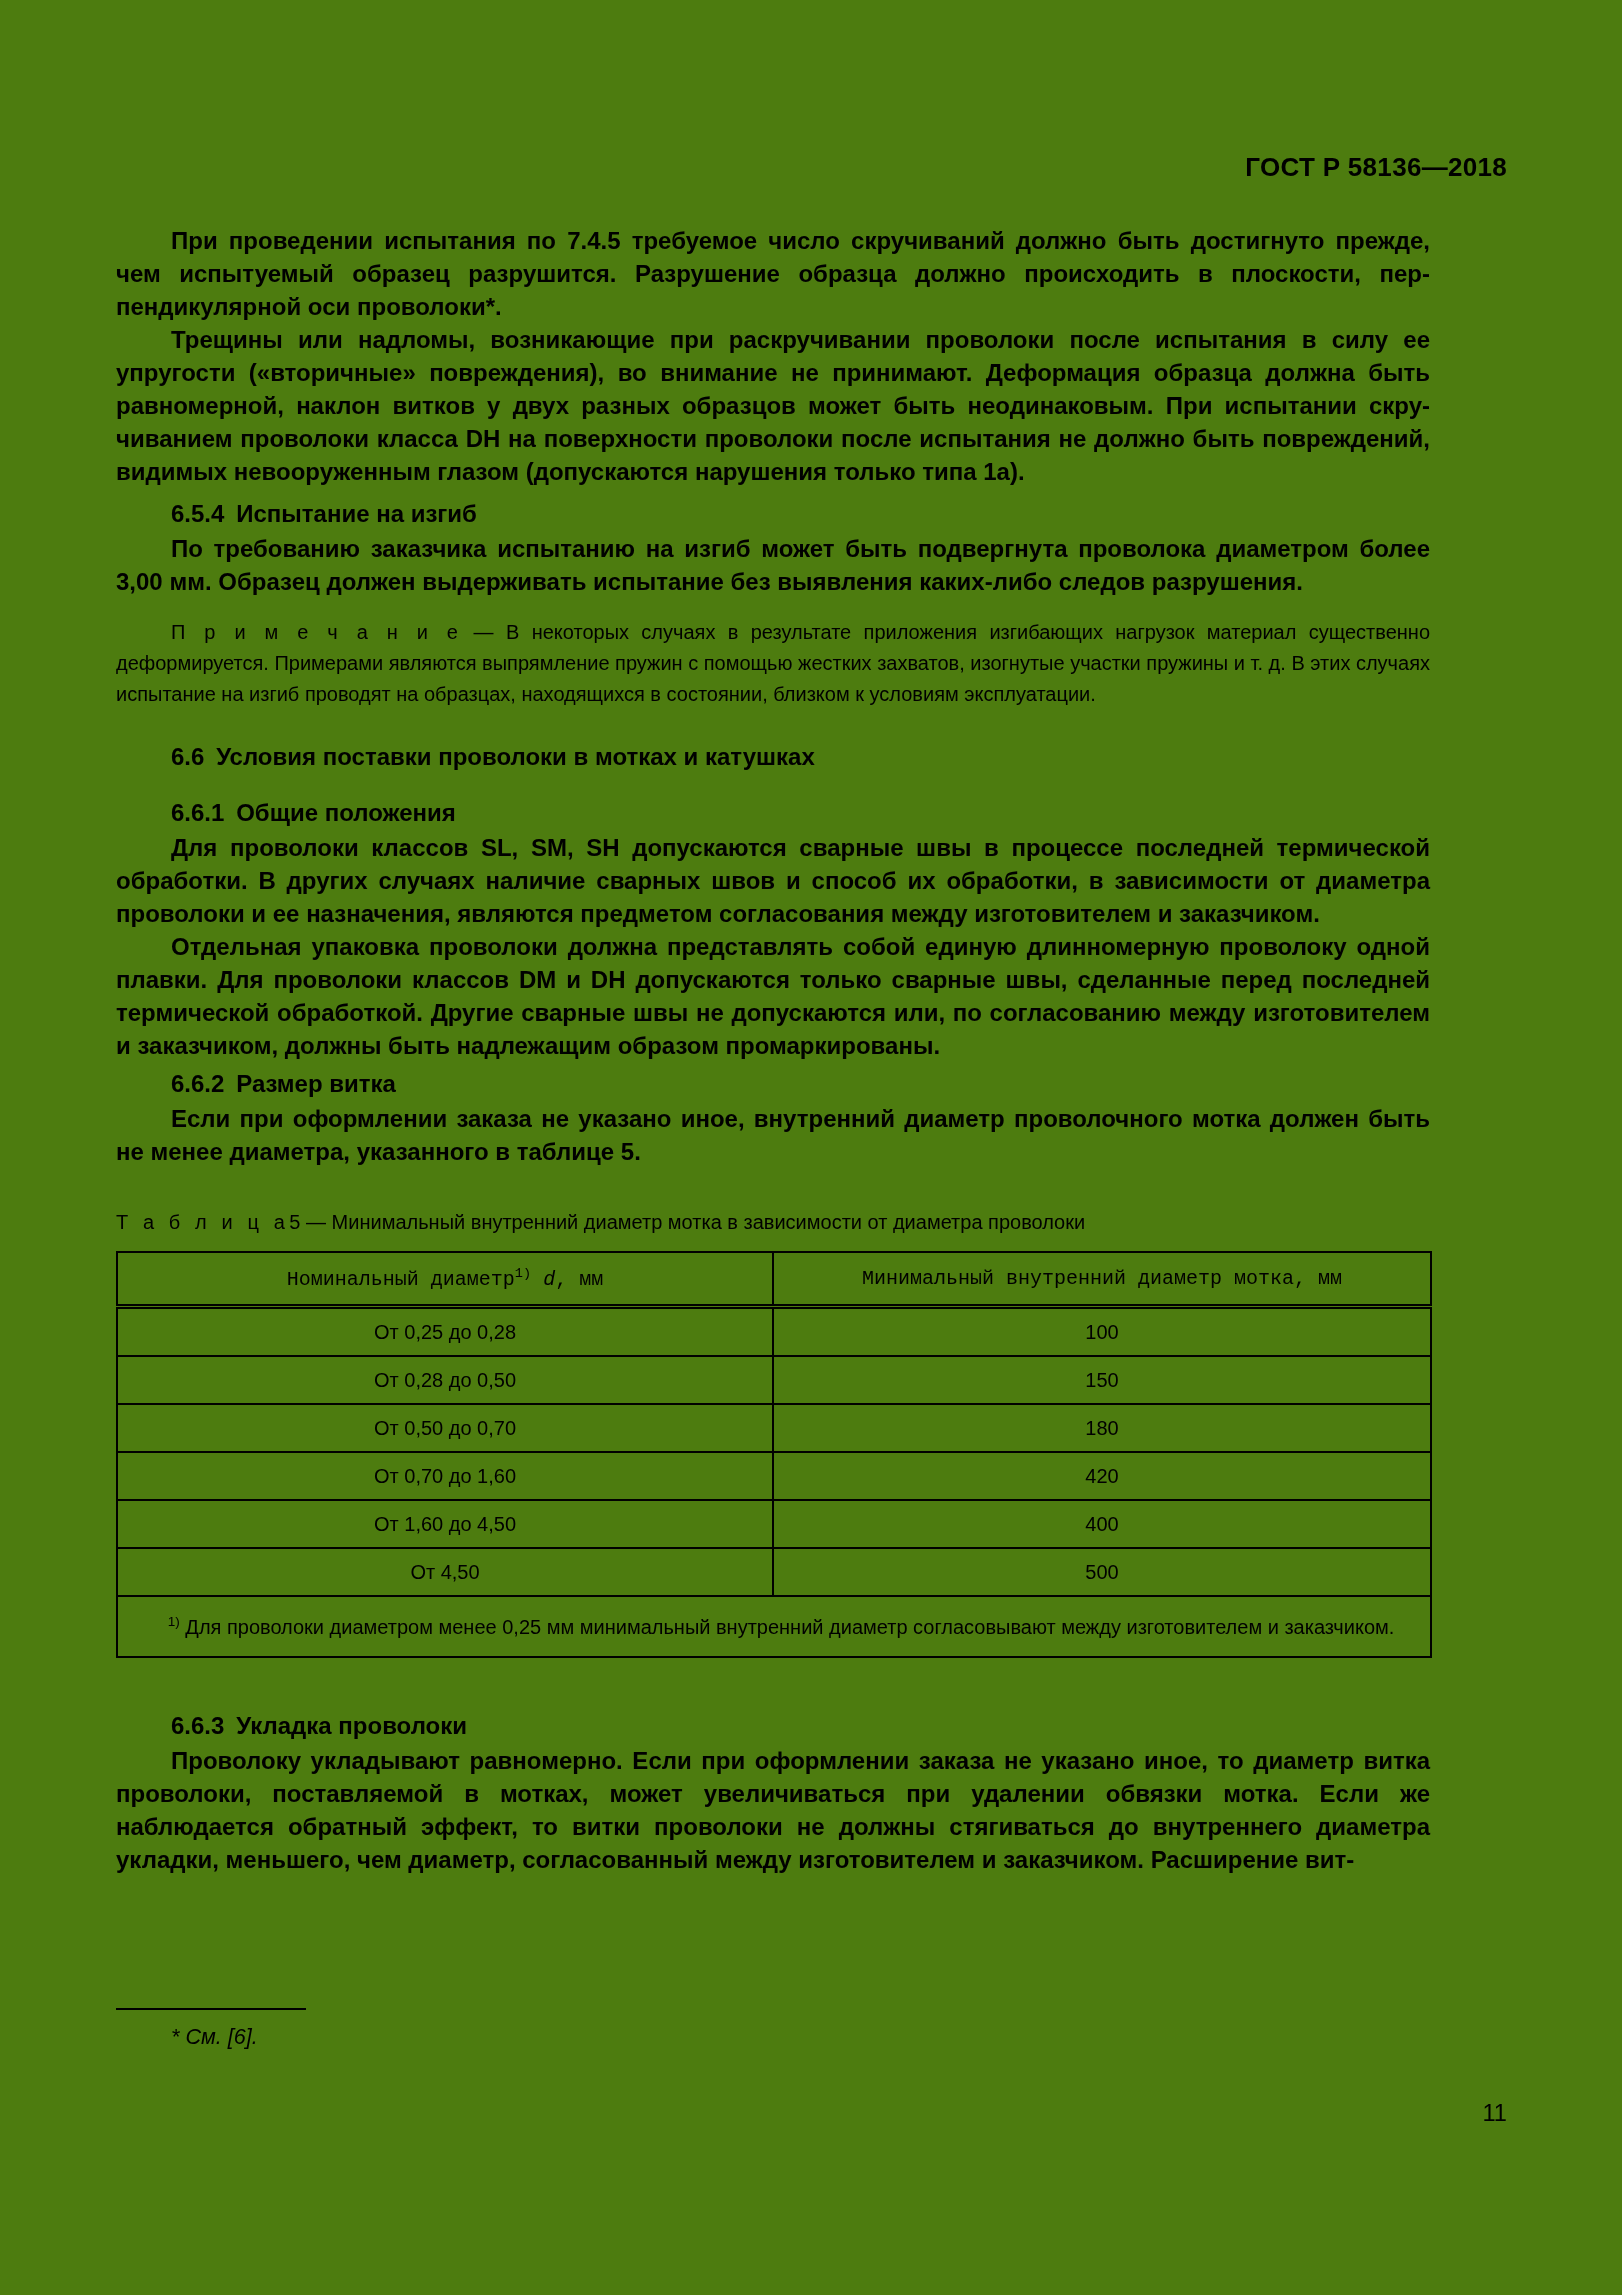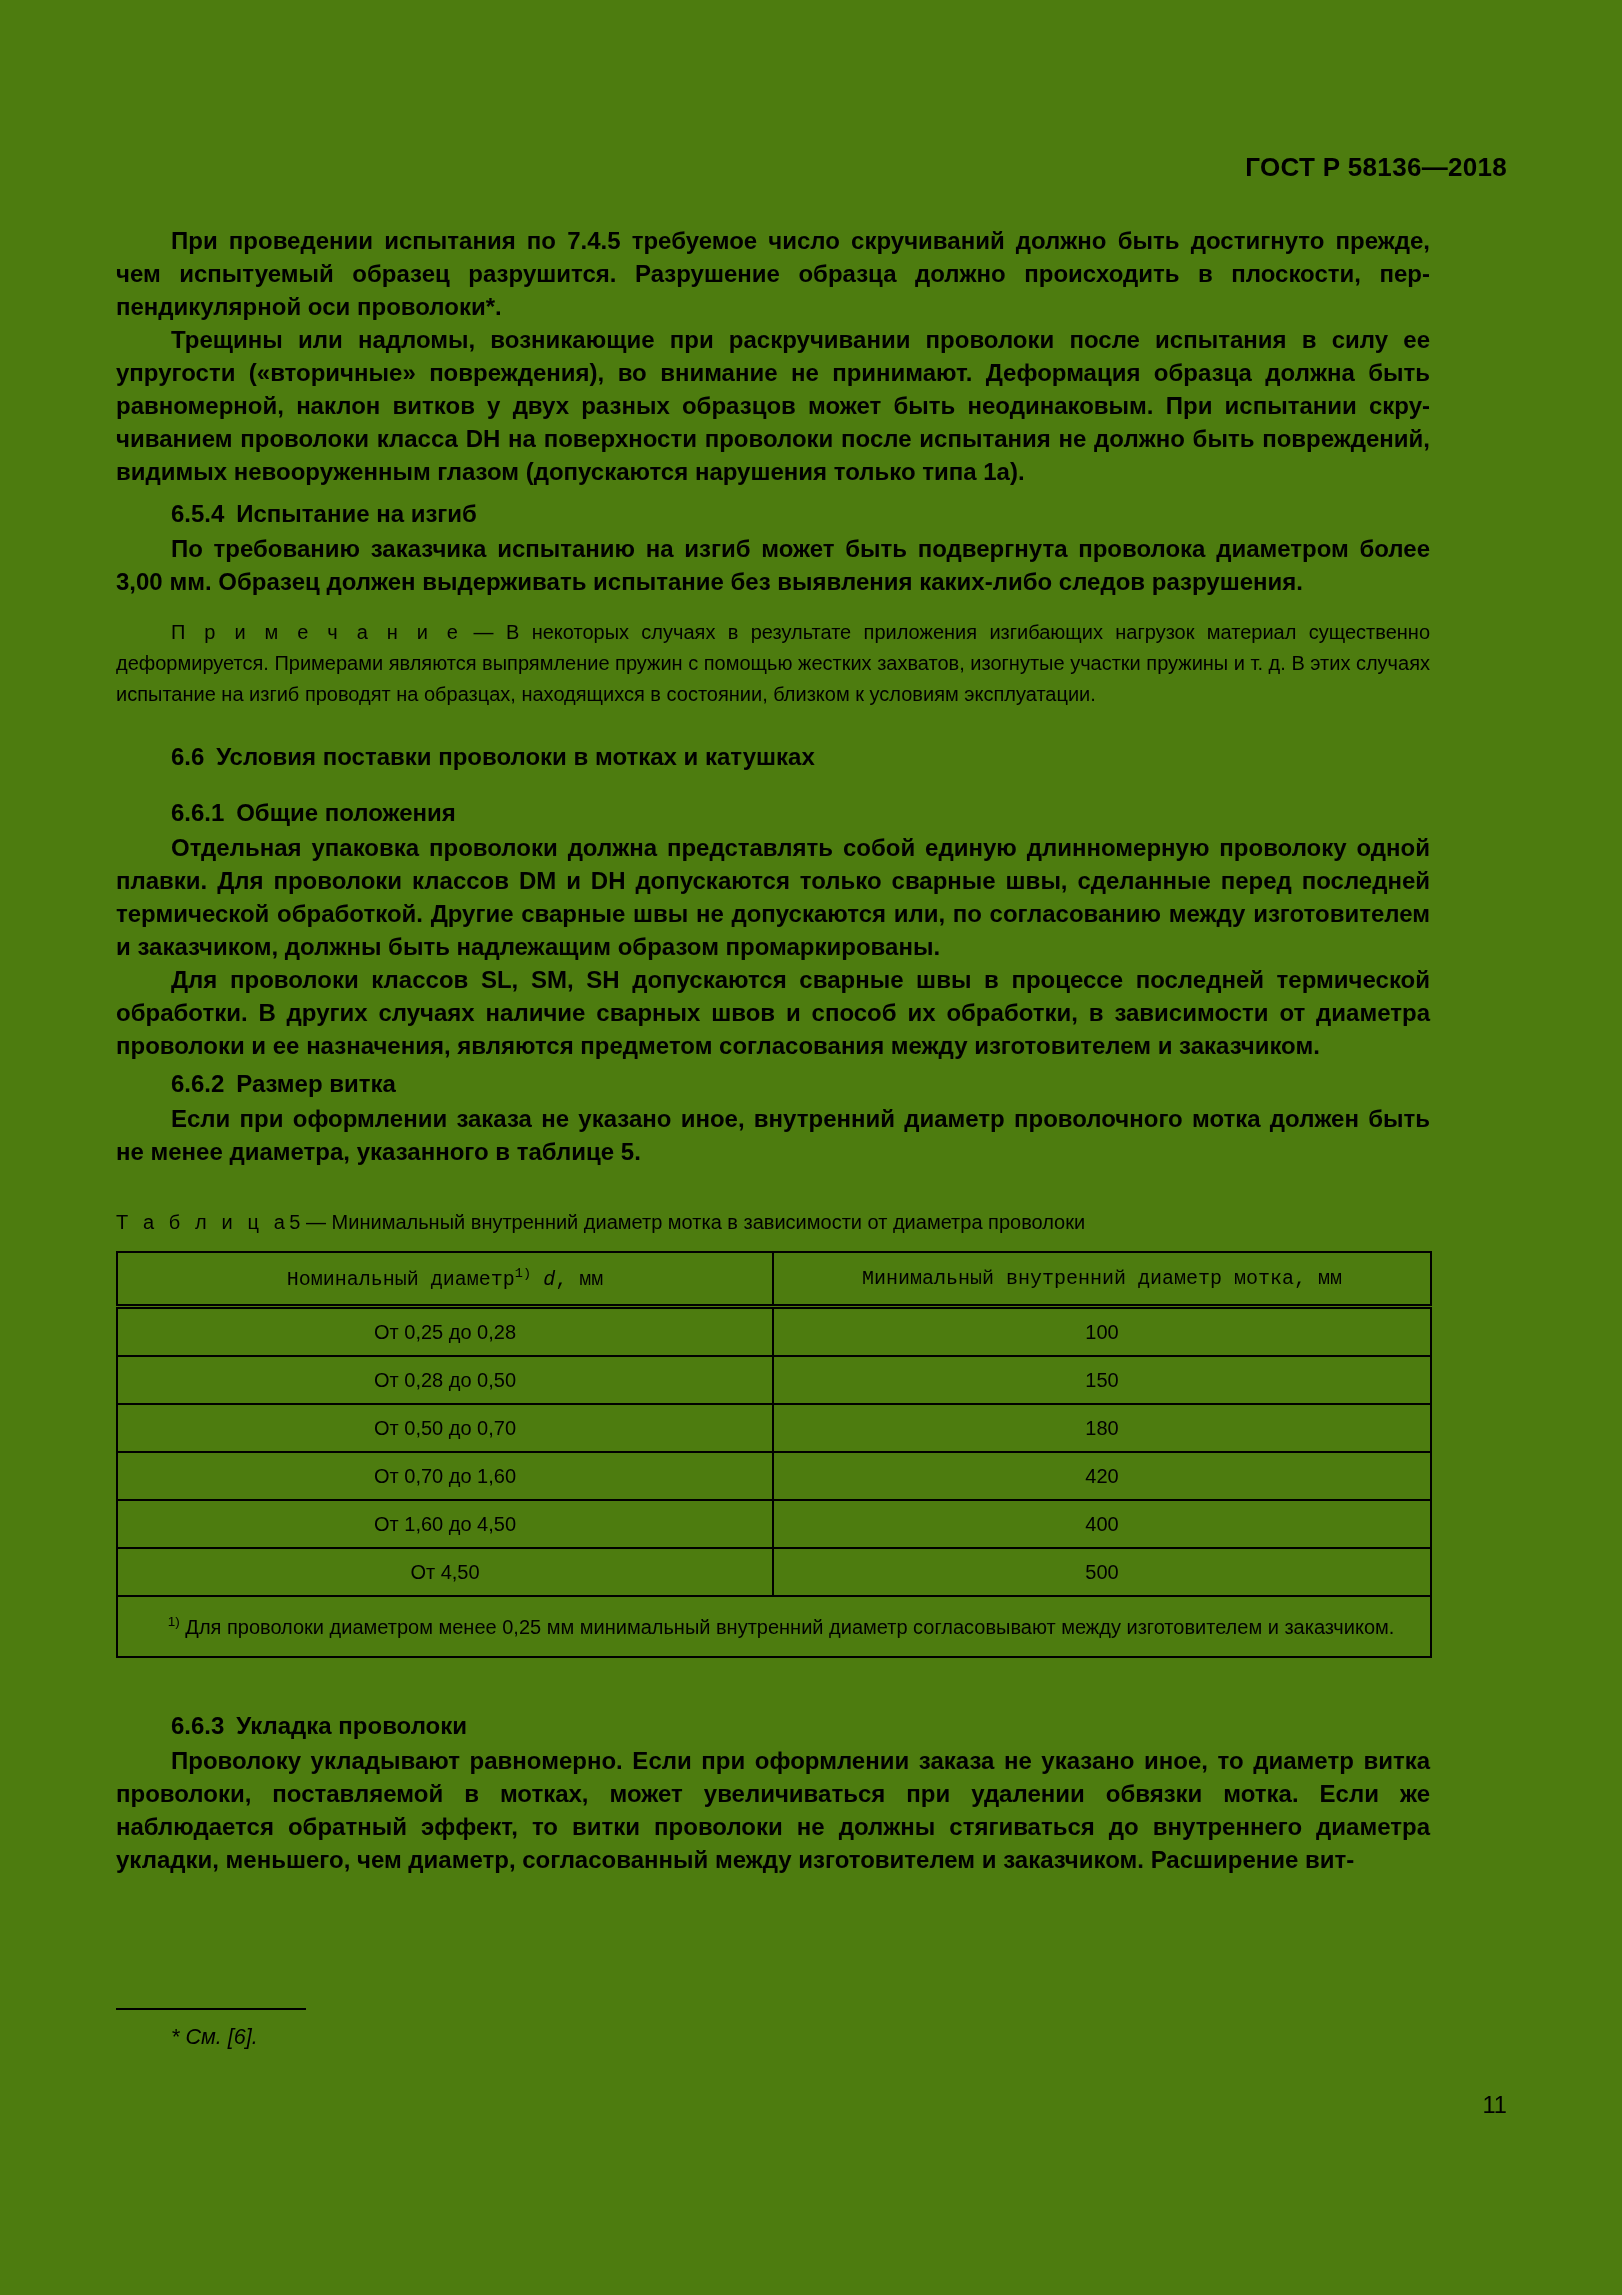--- a/index.html
+++ b/index.html
@@ -142,21 +142,21 @@
     font-size: 21.6px;
     line-height: 29px;
     font-style: italic;
     text-indent: 55px;
   }
 
   
   .page-number {
     position: absolute;
     right: 116px;
-    bottom: 176px;
+    bottom: 168px;
     font-size: 23.6px;
   }
 </style>
 </head>
 <body>
 
 <div class="page">
 
   <div class="doc-header">ГОСТ Р 58136—2018</div>
 
@@ -189,23 +189,23 @@
     <h3 class="heading">
       <span class="num">6.6</span><span>Условия поставки проволоки в мотках и катушках</span>
     </h3>
 
     <div class="sp-30"></div>
 
     <h3 class="heading">
       <span class="num">6.6.1</span><span>Общие положения</span>
     </h3>
 
+    <p class="body-text">Для проволоки классов SL, SM, SH допускаются сварные швы в процессе последней термической обработки. В других случаях наличие сварных швов и способ их обработки, в зависимости от диаметра проволоки и ее назначения, являются предметом согласования между изготовителем и заказчиком.</p>
+
     <p class="body-text">Отдельная упаковка проволоки должна представлять собой единую длинномерную проволоку од­ной плавки. Для проволоки классов DM и DH допускаются только сварные швы, сделанные перед по­следней термической обработкой. Другие сварные швы не допускаются или, по согласованию между изготовителем и заказчиком, должны быть надлежащим образом промаркированы.</p>
-
-    <p class="body-text">Для проволоки классов SL, SM, SH допускаются сварные швы в процессе последней термической обработки. В других случаях наличие сварных швов и способ их обработки, в зависимости от диаметра проволоки и ее назначения, являются предметом согласования между изготовителем и заказчиком.</p>
 
     <div class="sp-6"></div>
 
     <h3 class="heading">
       <span class="num">6.6.2</span><span>Размер витка</span>
     </h3>
 
     <p class="body-text">Если при оформлении заказа не указано иное, внутренний диаметр проволочного мотка должен быть не менее диаметра, указанного в таблице 5.</p>
 
     <div class="sp-60"></div>

